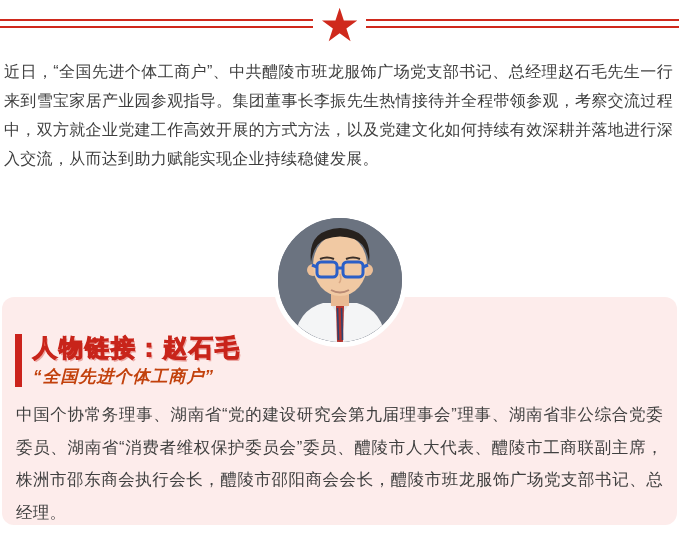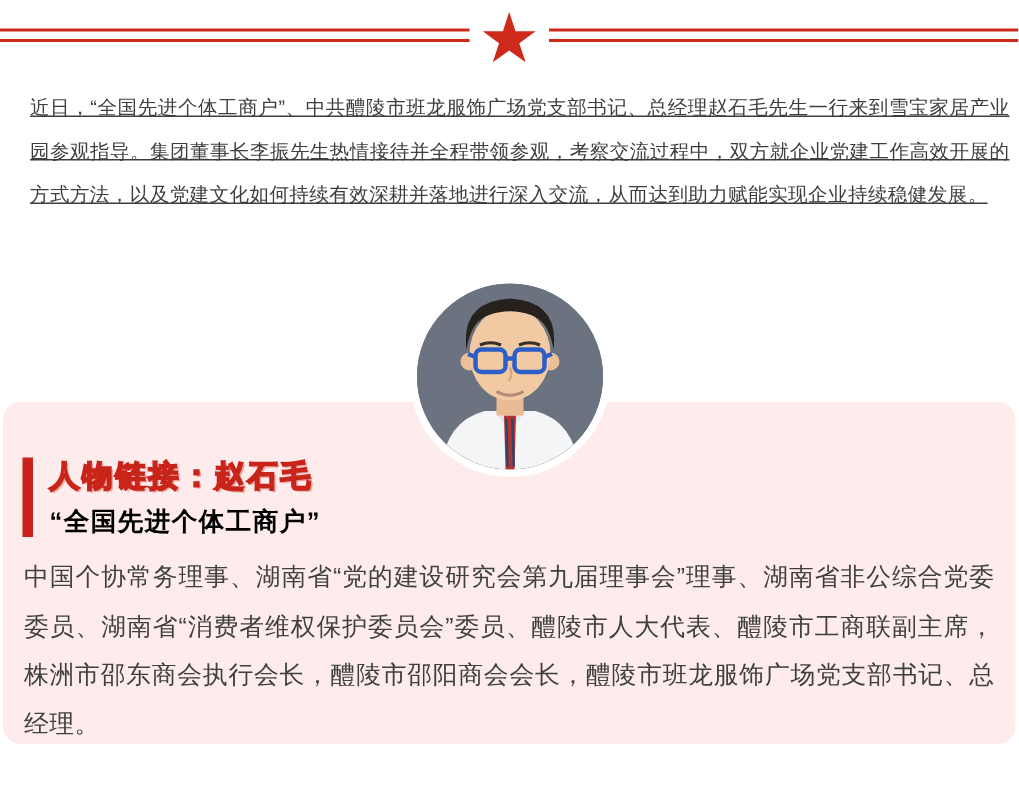--- a/index.html
+++ b/index.html
@@ -12,27 +12,26 @@
   }
 
   
   .divider { display: flex; align-items: center; padding-top: 5px; height: 44px; }
   .line-group { flex: 1; display: flex; flex-direction: column; gap: 5px; margin-top: -2px; }
   .line { height: 2px; background: #cf291c; }
   .star { font-size: 46px; color: #cf291c; line-height: 38px; margin: 0 6px; }
 
   
   .intro {
-    margin: 13px 6px 0 20px;
-    font-size: 13px;
+    margin: 13px 6px 0 4px;
+    font-size: 16px;
     line-height: 29px;
     color: #3e3e3e;
     text-align: justify;
     letter-spacing: 0.3px;
-    text-decoration: underline;
   }
 
   
   .avatar-row { display: flex; justify-content: center; margin-top: 40px; margin-bottom: -50px; position: relative; z-index: 2; }
   .avatar {
     width: 134px; height: 134px;
     border-radius: 50%;
     border: 5px solid #ffffff;
     overflow: hidden;
     background: #6e7684;
@@ -43,35 +42,36 @@
   .card {
     margin: 0 2px;
     background: #fdeceb;
     border-radius: 12px;
     height: 228px;
     overflow: hidden;
   }
   .title-block { display: flex; margin: 37px 0 0 13px; gap: 11px; }
   .accent-bar { width: 7px; background: #cb231c; flex: none; }
   .fancy-title {
-    font-size: 20px;
+    font-size: 24px;
     font-weight: bold;
     letter-spacing: 2px;
     color: #ee6a5c;
     -webkit-text-stroke: 1.2px #c8241a;
     text-shadow: 1.5px 1.5px 0 rgba(200, 36, 26, 0.35);
     line-height: 27px;
   }
   .subtitle {
     margin-top: 5px;
     font-size: 17px;
     font-weight: bold;
-    color: #000000;
+    color: #c2410c;
     letter-spacing: 1px;
     line-height: 21px;
+    font-style: italic;
   }
   .bio {
     margin: 11px 14px 0 14px;
     font-size: 16.5px;
     line-height: 32.5px;
     color: #404040;
     text-align: justify;
     letter-spacing: 0.3px;
   }
 </style>

